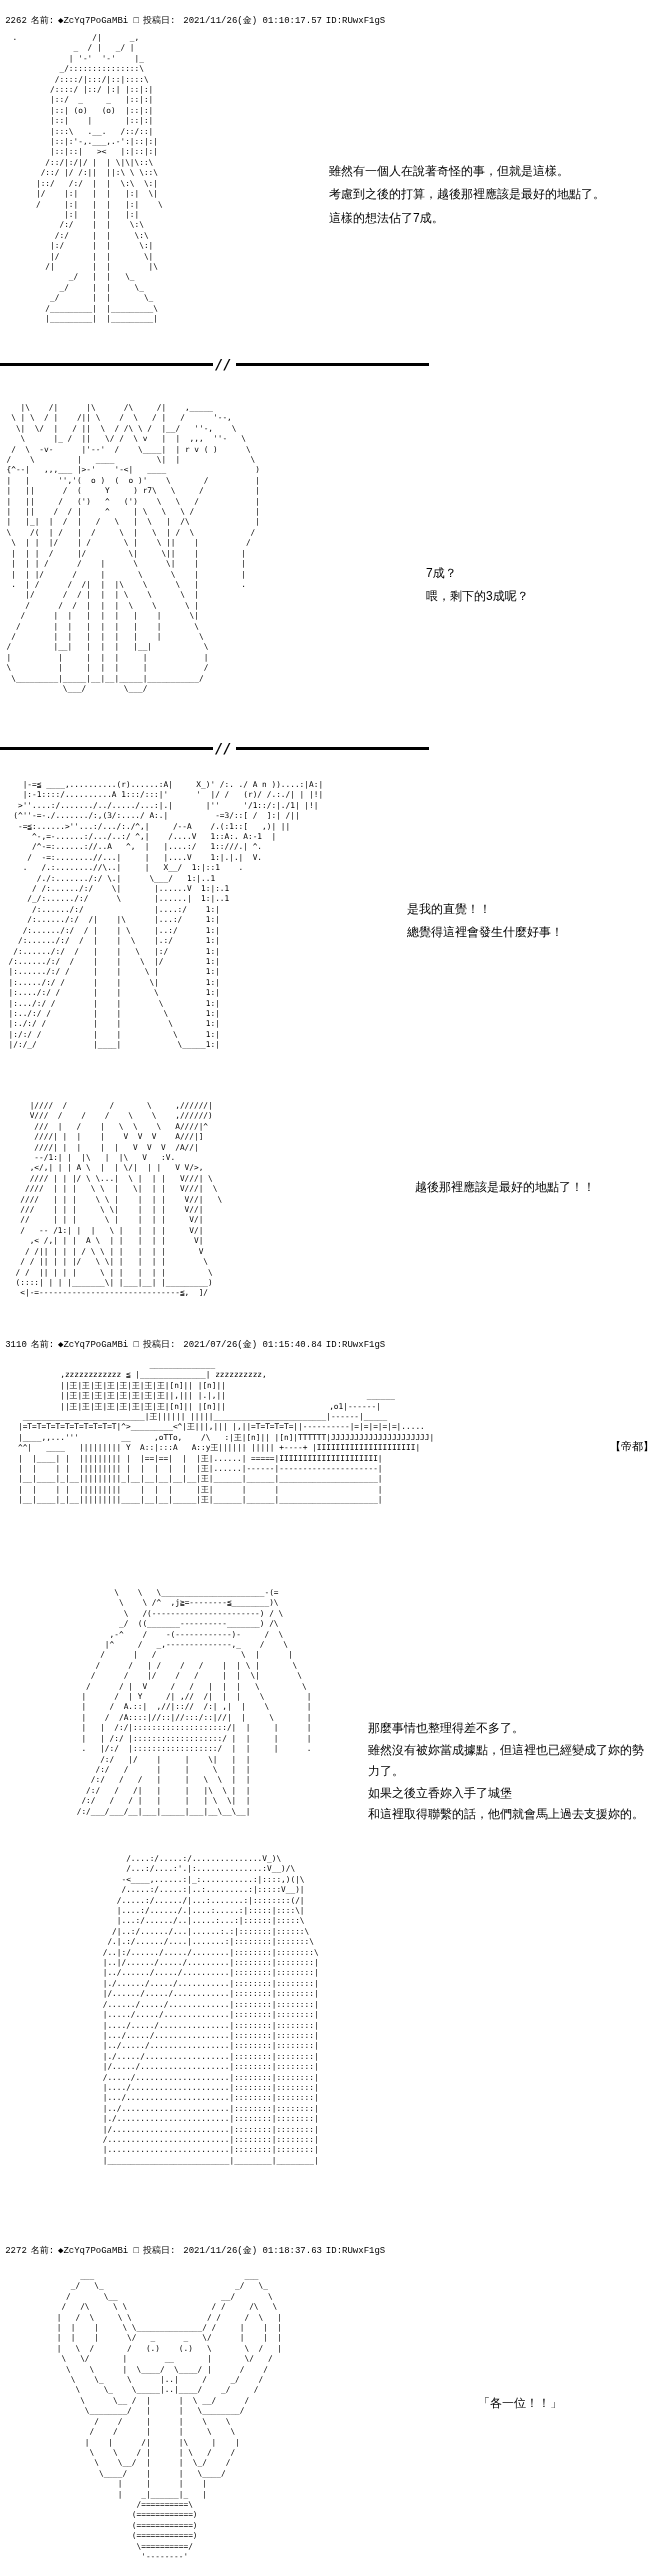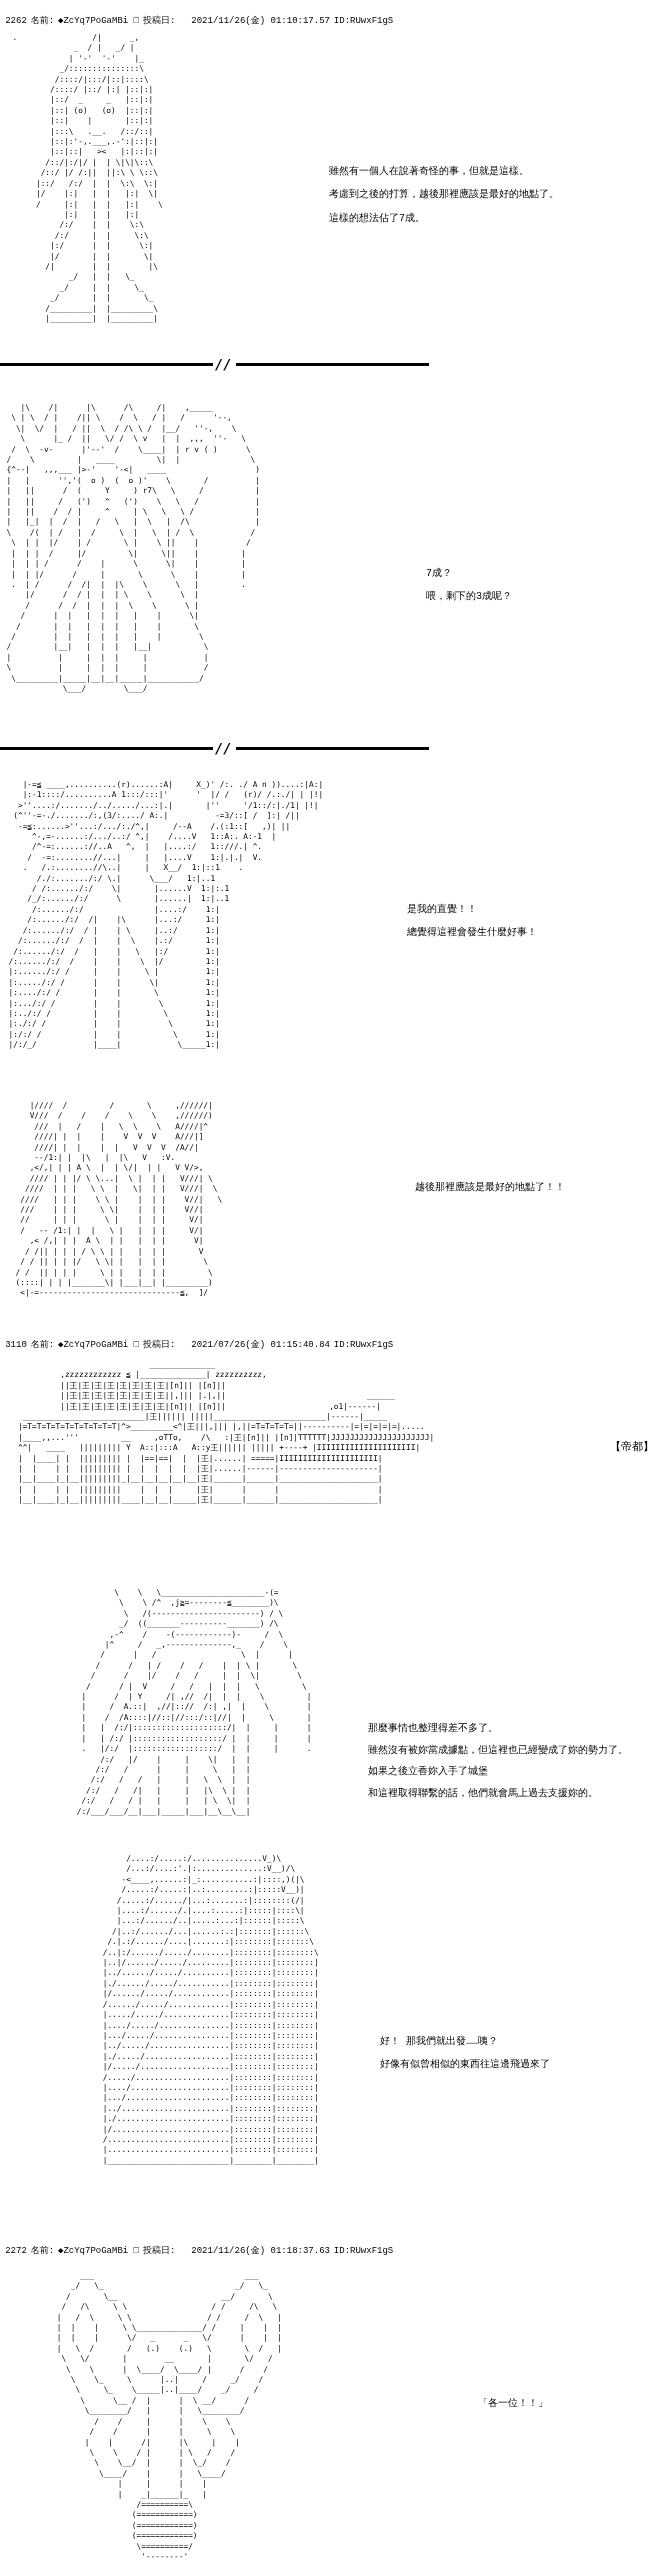--- a/index.html
+++ b/index.html
@@ -1,25 +1,25 @@
 <!DOCTYPE html>
 <html style="font-size:10.4px"><head>
 <meta charset="utf-8">
 <style>
   html,body{margin:0;padding:0;background:#ffffff;color:#000000;}
   body{font-family:"DejaVu Sans Mono",monospace;}
   #canvas{position:relative;width:649px;height:2576px;background:#ffffff;overflow:hidden;}
   .post-header{position:absolute;font-size:9px;white-space:nowrap;letter-spacing:0;
                font-family:"DejaVu Sans Mono",monospace;}
   .post-header span{margin-right:3.9px;font-family:Liberation Mono, monospace;}
-  .post-header .no-gap{margin-right:16px;text-align:right;}
+  .post-header .no-gap{margin-right:8px;text-align:right;}
   .aa{position:absolute;margin:0;font-size:7.8px;line-height:10.4px;white-space:pre;
       font-family:"DejaVu Sans Mono",monospace;}
-  .speech{position:absolute;font-size:10px;line-height:23.4px;white-space:pre-line;
-          font-family:Liberation Mono, monospace;}
+  .speech{position:absolute;font-size:12px;line-height:23.4px;white-space:pre-line;
+          font-family:Liberation Sans, sans-serif;}
   .speech.tight{line-height:21.5px;margin-top:17px;}
   .divider{position:absolute;width:429px;height:14.3px;}
   .divider .bar{position:absolute;top:5.2px;height:2.6px;background:#000;}
   .divider .bar-left{left:0;width:213px;}
   .divider .bar-right{left:236px;width:193px;}
   .divider .slashes{position:absolute;left:215px;top:-2px;font-size:13.7px;
                     font-style:italic;font-weight:bold;}
   .city-label{position:absolute;font-size:11px;white-space:nowrap;}
 </style>
 </head>
@@ -233,22 +233,20 @@
  /...../....................|::::::::|::::::::|
  |..../.....................|::::::::|::::::::|
  |.../......................|::::::::|::::::::|
  |../.......................|::::::::|::::::::|
  |./........................|::::::::|::::::::|
  |/.........................|::::::::|::::::::|
  /..........................|::::::::|::::::::|
  |..........................|::::::::|::::::::|
  |__________________________|________|________|</pre>
 
-  <div class="speech" style="left:380px;top:2030px">好！ 那我們就出發……咦？
-好像有似曾相似的東西往這邊飛過來了</div>
 
   <div class="post-header" style="left:5.2px;top:2244px">
     <span>2272</span><span>名前:</span><span>◆ZcYq7PoGaMBi □</span><span class="no-gap">投稿日:</span><span>2021/11/26(金) 01:18:37.63</span><span>ID:RUwxF1gS</span>
   </div>
 
   <pre class="aa" style="left:52px;top:2271px">      ___                                ___
     _/   \_                            _/   \_
    /       \__                      __/       \
   /   /\     \ \                  / /     /\   \
  |   /  \     \ \                / /     /  \   |

